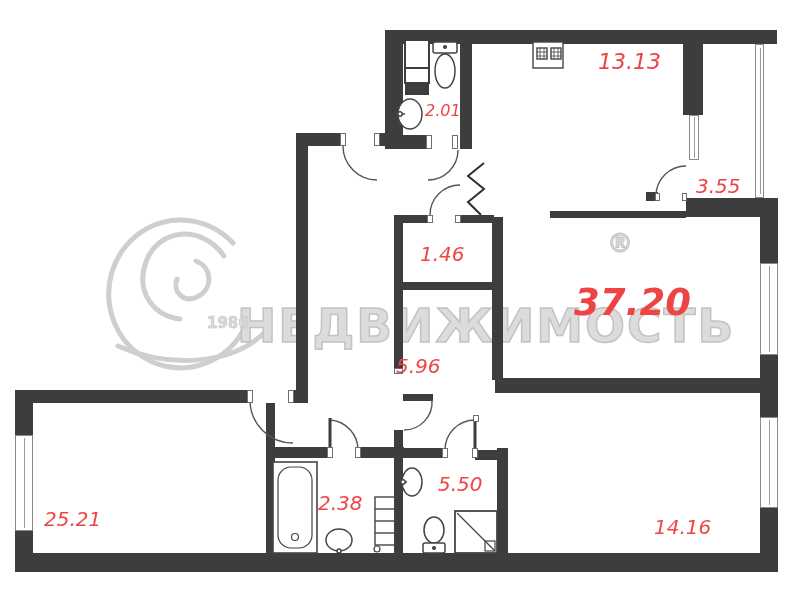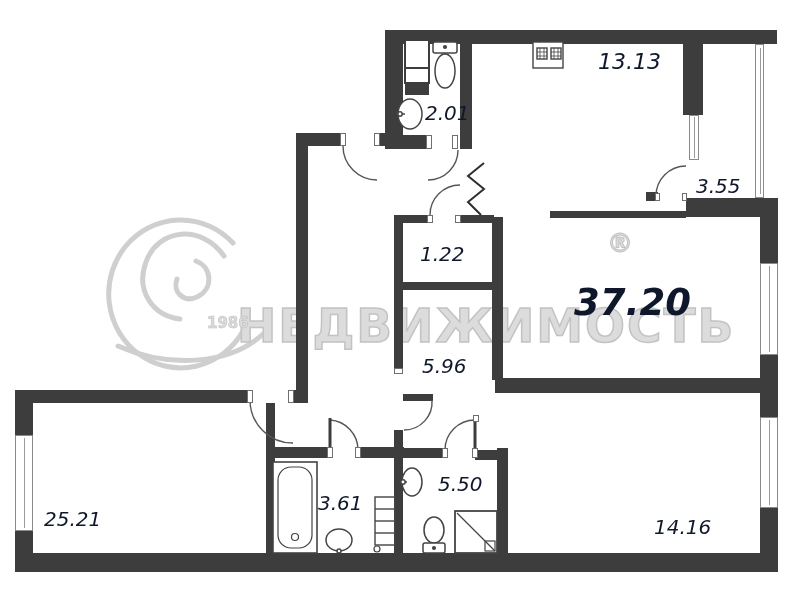--- a/index.html
+++ b/index.html
@@ -11,21 +11,21 @@
   #wm-brand{left:248px;top:200px;font-size:92px;letter-spacing:14px;}
   #wm-reg{left:607px;top:228px;font-size:26px;-webkit-text-stroke:1px #c3c3c3;}
   #wm-sub{left:237px;top:298px;font-size:47px;letter-spacing:2px;}
   #wm-year{left:207px;top:314px;font-size:15px;-webkit-text-stroke:.6px #bfbfbf;}
   
   .w{position:absolute;background:#3d3d3d;z-index:3;}
   .win{position:absolute;background:#fff;border:1px solid #8a8a8a;box-sizing:border-box;z-index:4;}
   .win::after{content:"";position:absolute;left:50%;top:2%;width:1px;height:96%;background:#9a9a9a;}
   .jamb{position:absolute;background:#fff;border:1px solid #6f6f6f;box-sizing:border-box;z-index:5;}
   
-  .lbl{position:absolute;z-index:6;font-style:italic;color:#0f172a;font-size:20px;white-space:nowrap;}
+  .lbl{position:absolute;z-index:6;font-style:italic;color:#ef4444;font-size:20px;white-space:nowrap;}
   #svg-fix{position:absolute;left:0;top:0;z-index:4;}
   #svg-wm{position:absolute;left:0;top:0;z-index:0;}
 </style>
 </head>
 <body>
 
 <div id="stage">
 
   <svg id="svg-wm" width="800" height="600">
     <g fill="none" stroke="#cfcfcf" stroke-width="5" stroke-linecap="round">
@@ -172,23 +172,23 @@
       <circle cx="434" cy="548" r="1.3" fill="#444"></circle>
     </g>
     <g fill="none" stroke="#444" stroke-width="1.8">
       <rect x="455" y="511" width="42" height="42"></rect>
       <line x1="457" y1="513" x2="495" y2="551" stroke-width="1.2"></line>
       <rect x="485" y="541" width="10" height="10" stroke-width="1.2"></rect>
     </g>
   </svg>
 
   <div class="lbl" style="left:598px;top:49px;font-size:22px">13.13</div>
-  <div class="lbl" style="left:425px;top:101px;font-size:20px">2.01</div>
+  <div class="lbl" style="left:425px;top:101px;font-size:16px">2.01</div>
   <div class="lbl" style="left:696px;top:174px">3.55</div>
-  <div class="lbl" style="left:420px;top:242px">1.22</div>
+  <div class="lbl" style="left:420px;top:242px">1.46</div>
   <div class="lbl" style="left:574px;top:281px;font-size:37px;font-weight:bold">37.20</div>
-  <div class="lbl" style="left:422px;top:354px">5.96</div>
+  <div class="lbl" style="left:396px;top:354px">5.96</div>
   <div class="lbl" style="left:44px;top:507px">25.21</div>
-  <div class="lbl" style="left:318px;top:491px">3.61</div>
+  <div class="lbl" style="left:318px;top:491px">2.38</div>
   <div class="lbl" style="left:438px;top:472px">5.50</div>
   <div class="lbl" style="left:654px;top:515px">14.16</div>
 
 </div>
 
 </body></html>

